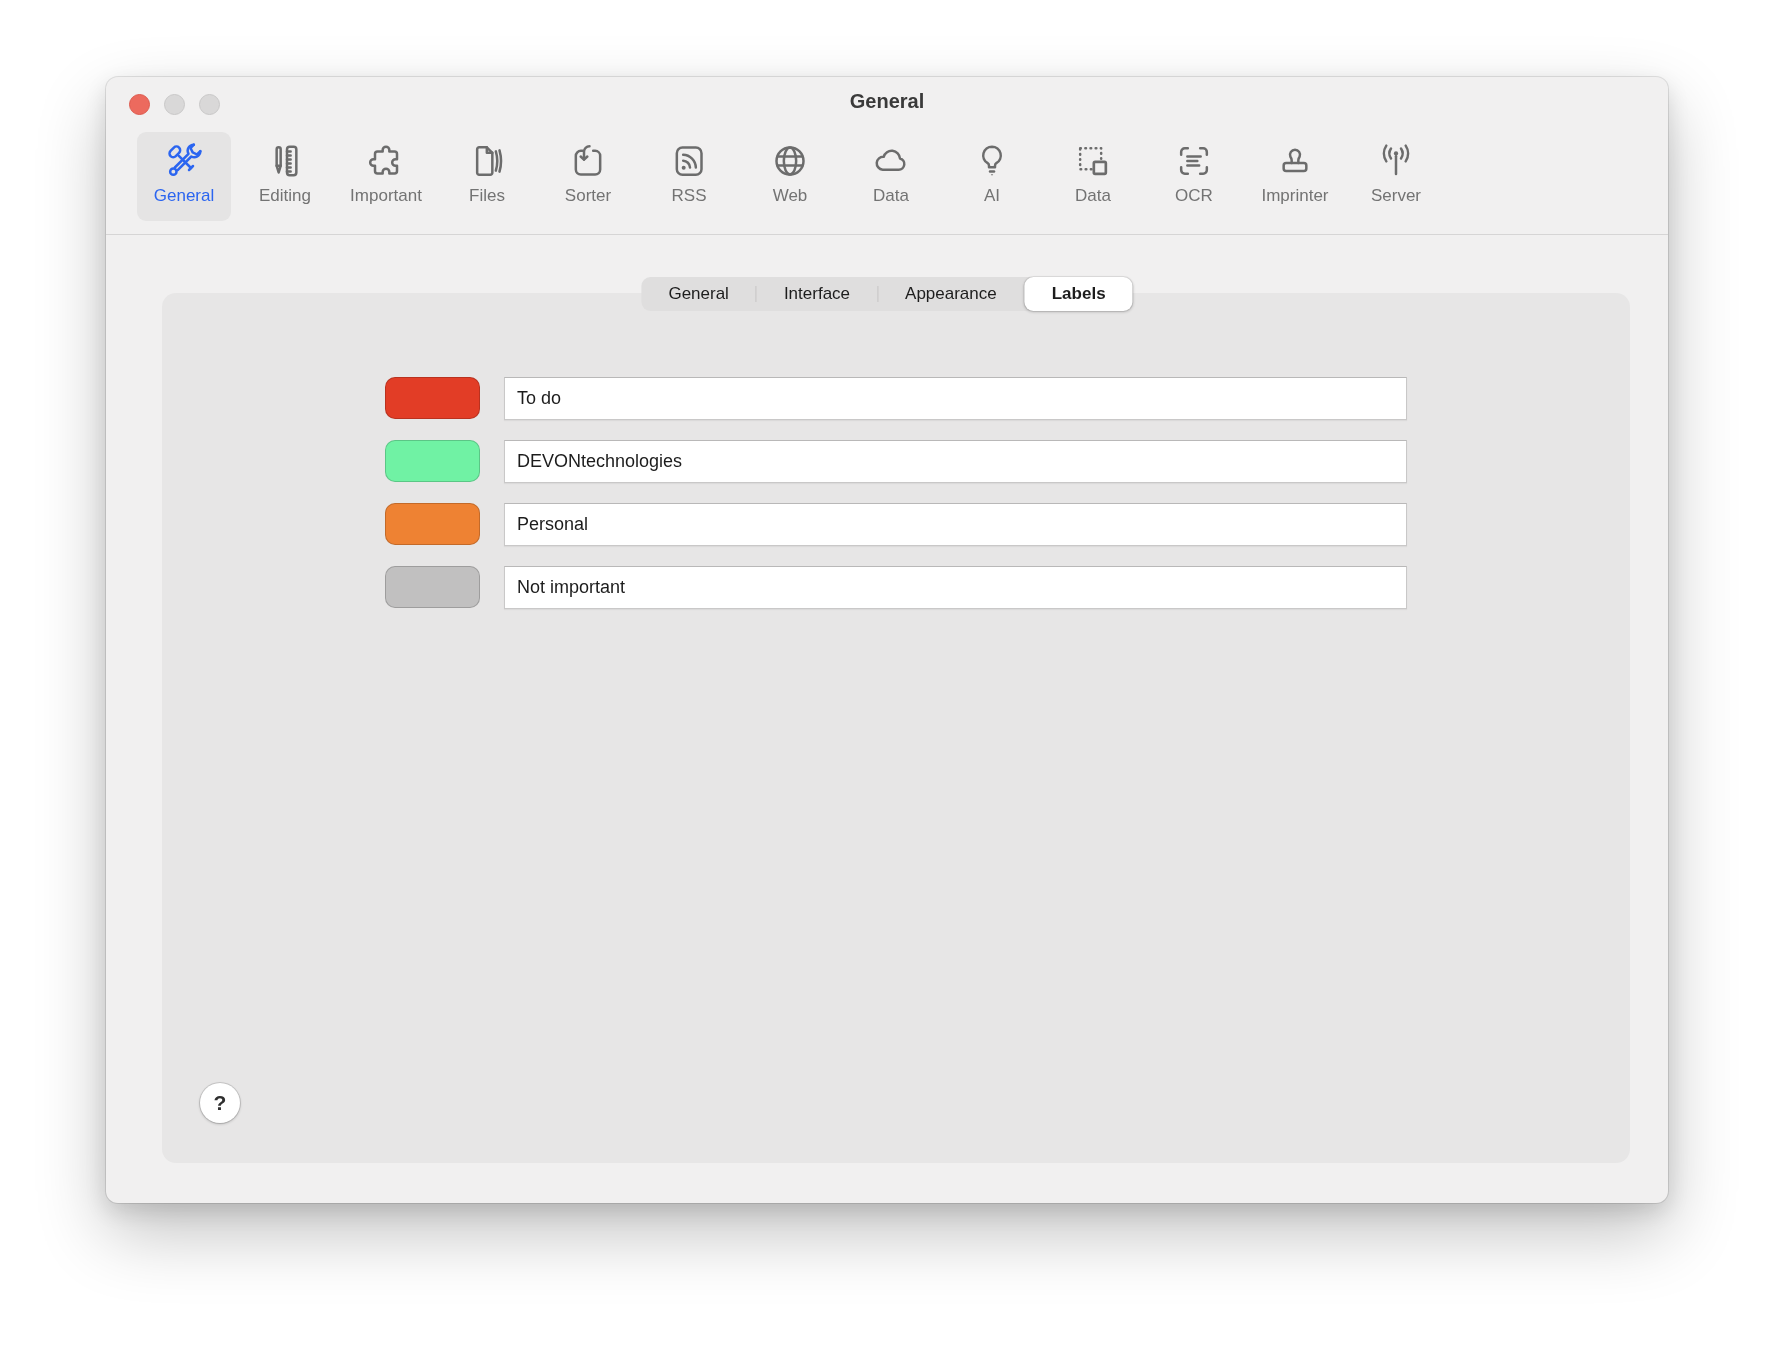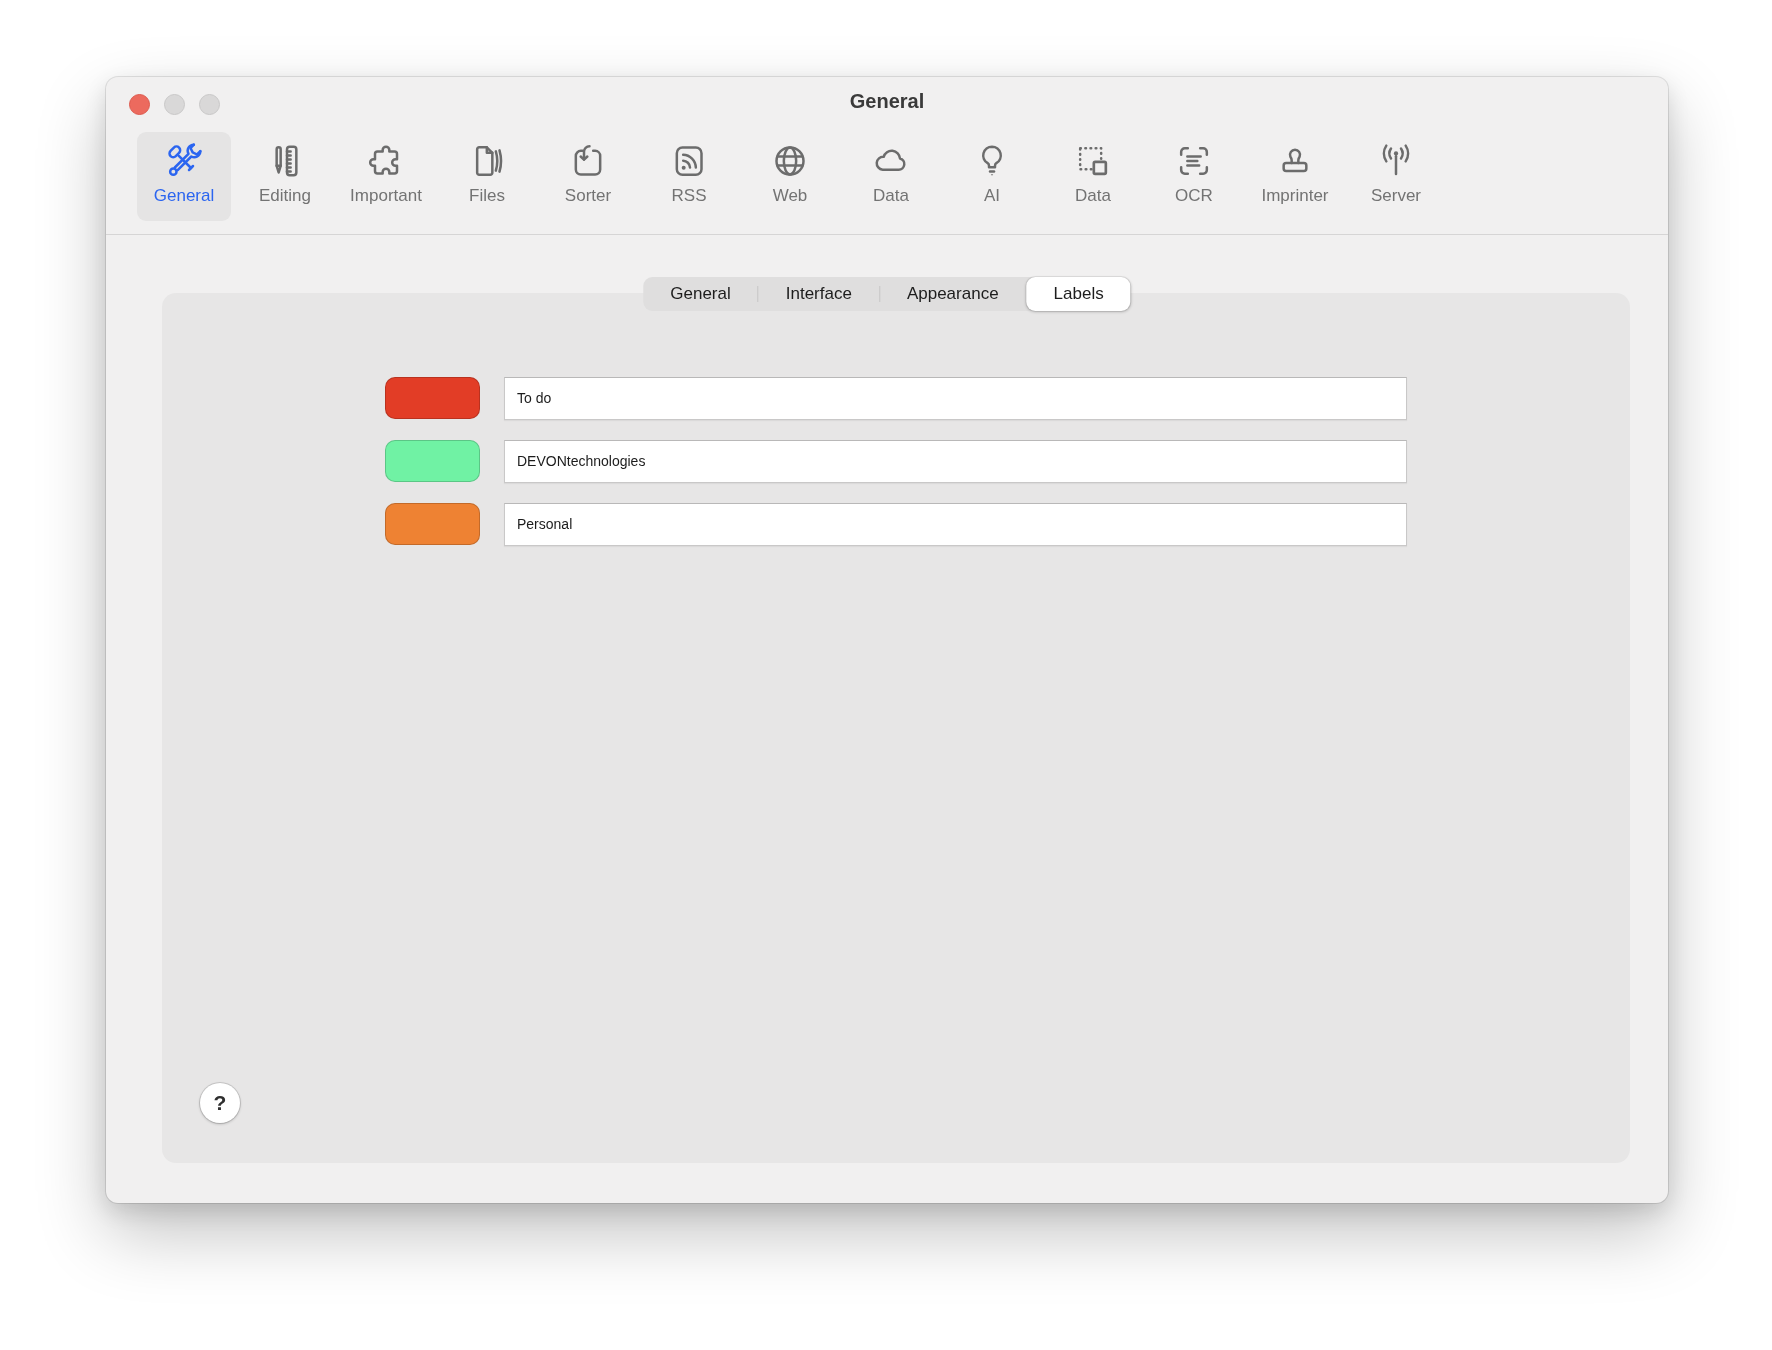--- a/index.html
+++ b/index.html
@@ -35,31 +35,31 @@
   .tb-item.selected .tb-label { color:#2B65F0; }
 
   
   .panel { position:absolute; left:56px; top:216px; width:1468px; height:870px;
     background:#E7E6E6; border-radius:14px; }
 
   .tabs { position:absolute; top:200px; left:50%; transform:translateX(-50%);
     display:flex; align-items:center; height:34px; background:#DFDEDE; border-radius:9px; }
   .tab { position:relative; height:30px; display:flex; align-items:center;
     padding:0 27px; font-size:17px; color:#1D1D1D; border-radius:9px; }
-  .tab.selected { height:34px; background:#ffffff; font-weight:normal;
+  .tab.selected { height:34px; background:#ffffff; font-weight:bold;
     box-shadow: 0 0 0 1px rgba(0,0,0,0.07), 0 1px 3px rgba(0,0,0,0.22); }
   .tab-sep { width:1px; height:16px; background:#C6C5C5; }
   .tab-sep.hidden { visibility:hidden; }
 
   .rows { position:absolute; left:279px; top:300px; }
   .label-row { display:flex; align-items:center; height:42px; margin-bottom:21px; }
   .swatch { width:95px; height:42px; border-radius:10px; border:1px solid rgba(0,0,0,0.18); }
   .label-field { margin-left:24px; width:903px; height:43px; background:#ffffff;
     border:1px solid #C9C8C8; border-top-color:#B9B8B8;
-    font-family:"Liberation Sans", sans-serif; font-size:14px; color:#1C1C1C;
+    font-family:"Liberation Sans", sans-serif; font-size:18px; color:#1C1C1C;
     padding:0 12px; outline:none; box-shadow: 0 1px 1px rgba(0,0,0,0.05); }
 
   .help-btn { position:absolute; left:94px; top:1006px; width:40px; height:40px;
     border-radius:50%; background:#ffffff; border:none;
     box-shadow: 0 0 0 1px rgba(0,0,0,0.12), 0 1px 3px rgba(0,0,0,0.22);
     font-size:21px; font-weight:bold; color:#2F2F2F; display:flex; align-items:center;
     justify-content:center; cursor:default; font-family:"Liberation Sans", sans-serif; }
 </style>
 </head>
 <body>
@@ -241,17 +241,21 @@
       <input class="label-field" type="text" value="To do" style="">
     </div>
     <div class="label-row">
       <div class="swatch" style="background: rgb(112, 242, 164);"></div>
       <input class="label-field" type="text" value="DEVONtechnologies" style="">
     </div>
     <div class="label-row">
       <div class="swatch" style="background: rgb(238, 130, 51);"></div>
       <input class="label-field" type="text" value="Personal" style="">
     </div>
+    <div class="label-row">
+      <div class="swatch" style="background: rgb(193, 192, 192);"></div>
+      <input class="label-field" type="text" value="Not important" style="">
+    </div>
   </div>
 
   <button class="help-btn">?</button>
 
 </div>
 
 </body></html>

